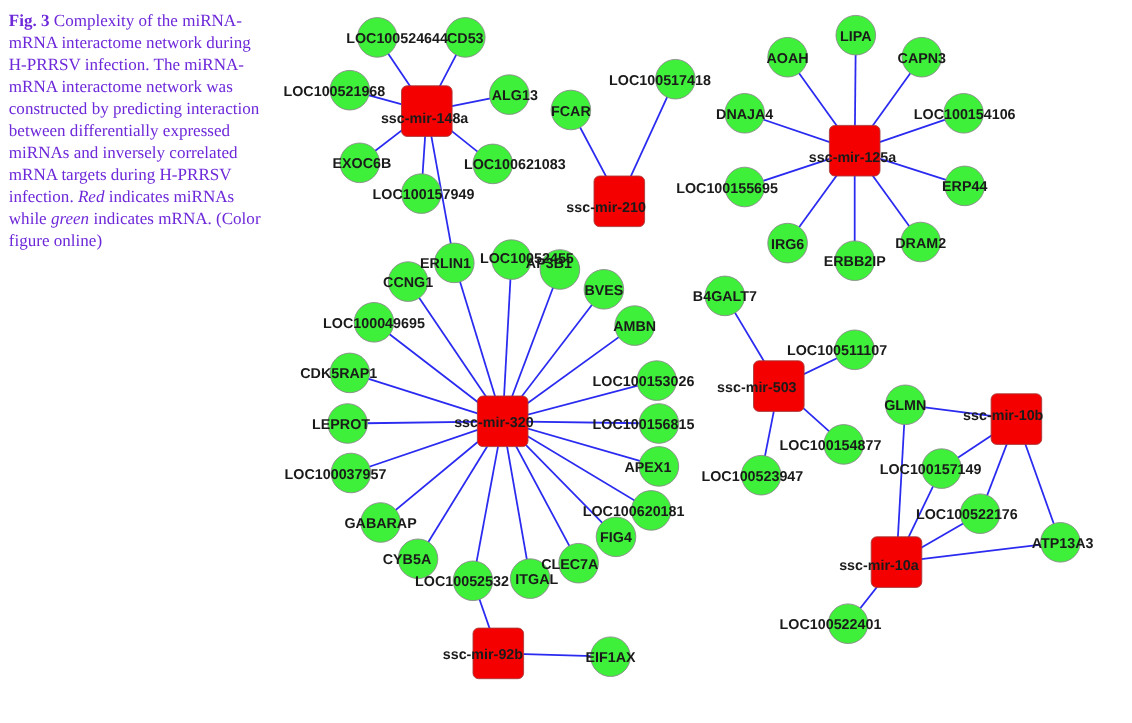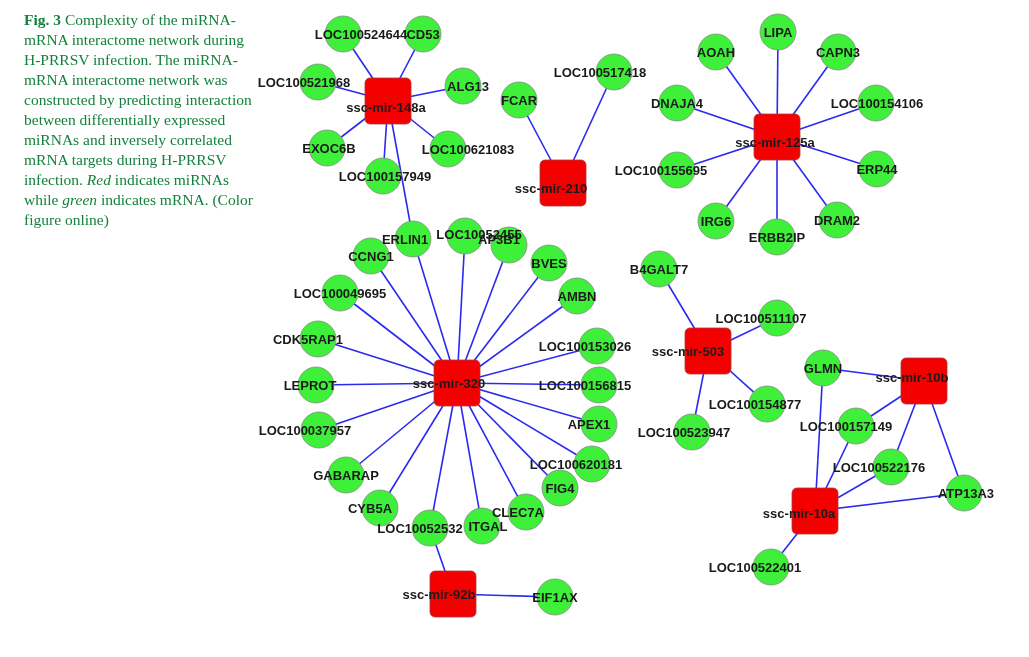--- a/index.html
+++ b/index.html
@@ -1,20 +1,20 @@
 <!DOCTYPE html>
 <html><head>
 <meta charset="utf-8">
 <style>
   html, body { margin:0; padding:0; background:#ffffff; }
   body { width:1029px; height:657px; position:relative; overflow:hidden; }
   .caption {
-    position:absolute; left:24px; top:10px; width:232px;
+    position:absolute; left:8px; top:10px; width:232px;
     font-family:"Liberation Serif", "DejaVu Serif", serif;
-    font-size:15.5px; line-height:20px; color:#15803d;
+    font-size:15.5px; line-height:20px; color:#6d28d9;
   }
   .caption b { font-weight:bold; }
   .caption i { font-style:italic; }
   #net { position:absolute; left:0; top:0; }
   .edge { stroke:#2a2af0; stroke-width:1.6; }
   .mrna { fill:#3ef03a; stroke:#8a8a8a; stroke-width:0.8; }
   .mirna { fill:#f40000; stroke:#a83a3a; stroke-width:0.8; }
   .lbl {
     font-family:"Liberation Sans", "DejaVu Sans", sans-serif;
     font-weight:bold; font-size:13px; fill:#1a1a1a;

